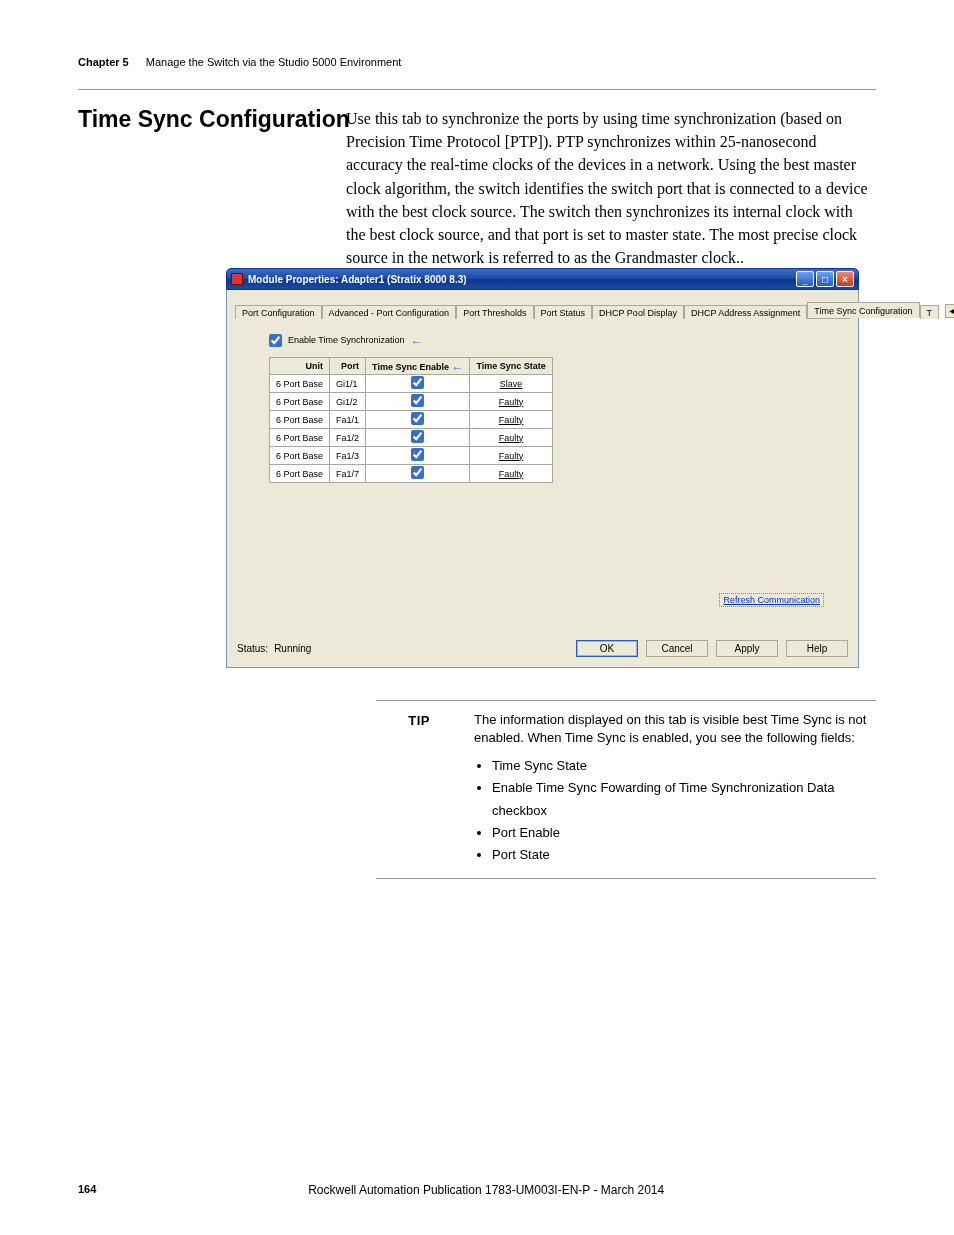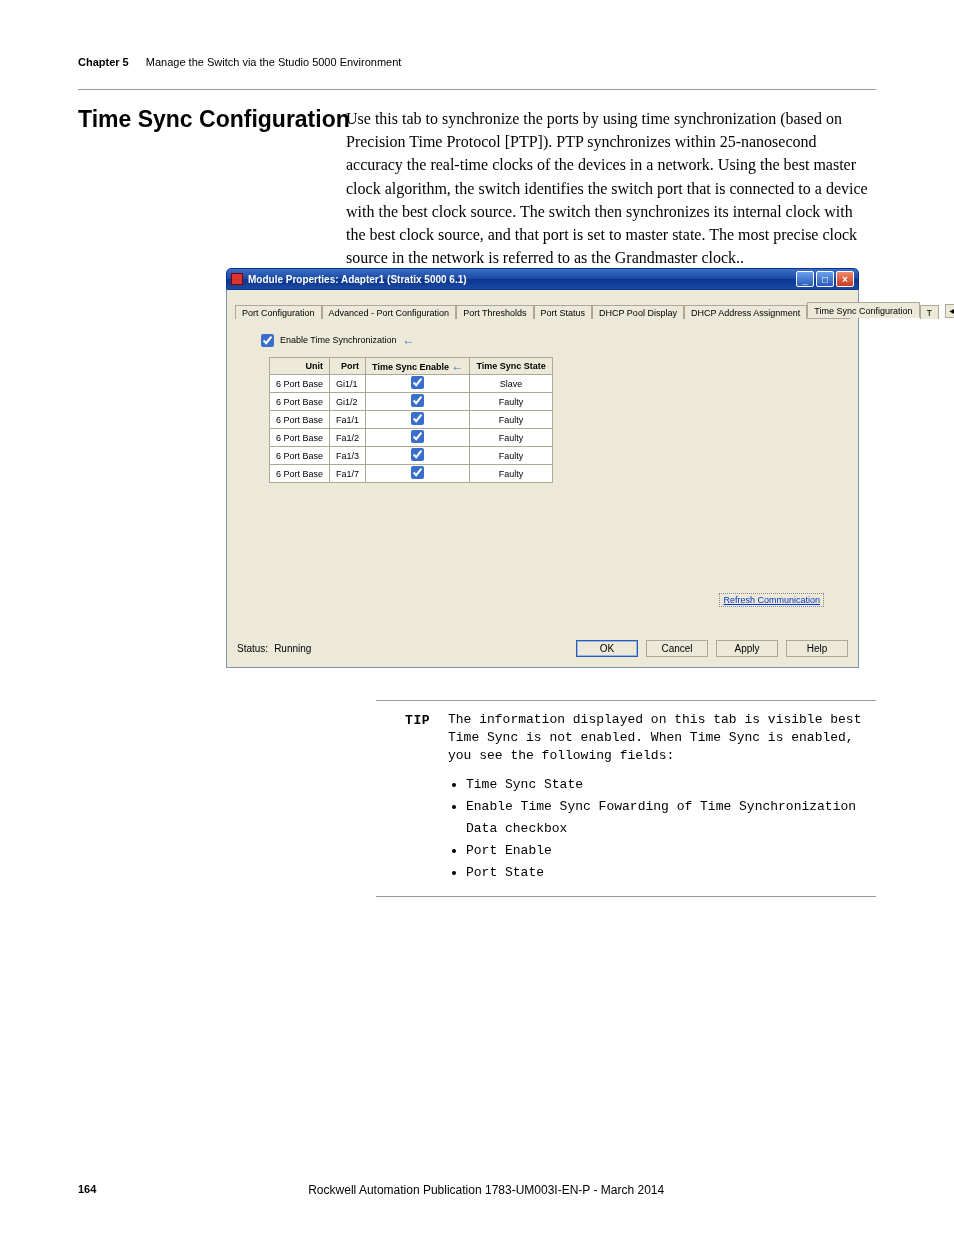--- a/index.html
+++ b/index.html
@@ -108,21 +108,21 @@
     padding-top:3px;
   }
   .tab-scroll {
     display: flex; align-items: center; gap: 0; margin-left: 6px; font-size:9px;
   }
   .tab-scroll span {
     display:inline-block; background:#ece9d8; border:1px solid #aca899;
     width:14px; height:14px; text-align:center; line-height:12px; cursor:pointer;
   }
   .enable-row {
-    margin: 14px 0 10px 26px;
+    margin: 14px 0 10px 34px;
     display: flex; align-items: center; gap: 6px;
   }
   .enable-row input { accent-color: #3a6ecb; }
   .arrow-left {
     color: #3a6ecb; font-size: 12px; font-weight: bold;
   }
   .port-table {
     margin-left: 34px;
     border-collapse: collapse;
     background: #fff;
@@ -130,21 +130,21 @@
   .port-table th, .port-table td {
     border: 1px solid #aca899;
     padding: 1px 6px;
     font-size: 9px;
     text-align: left;
     background: #ece9d8;
     white-space: nowrap;
   }
   .port-table th { text-align: right; background: #ece9d8; }
   .port-table td { background: #fff; }
-  .port-table td.center { text-align: center; }
+  .port-table td.center { text-align: center; text-decoration: underline; }
   .port-table input[type=checkbox] { accent-color: #3a6ecb; }
   .refresh-link {
     position: absolute;
     right: 34px;
     bottom: 60px;
     color: #0033cc;
     text-decoration: underline;
     border: 1px dotted #888;
     padding: 1px 3px;
     font-size: 9px;
@@ -177,21 +177,21 @@
     position: absolute;
     top: 700px;
     right: 78px;
     width: 500px;
     border-top: 1px solid #999;
     border-bottom: 1px solid #999;
     padding: 10px 0 12px 0;
     font-family: Arial, Helvetica, sans-serif;
     font-size: 13px;
   }
-  .tip-block .tip-row { display: flex; gap: 18px; font-family: Liberation Mono, monospace; }
+  .tip-block .tip-row { display: flex; gap: 44px; }
   .tip-block .tip-label { font-weight: bold; letter-spacing: 0.5px; width: 54px; text-align:right; padding-top:2px; font-size:13px; }
   .tip-block .tip-body { flex: 1; line-height: 1.4; }
   .tip-block ul { list-style: disc; margin: 8px 0 0 18px; line-height: 1.7; }
   .page-footer {
     position: absolute;
     bottom: 38px;
     left: 78px;
     right: 78px;
     display: flex;
     justify-content: space-between;
@@ -209,21 +209,21 @@
   <span>Manage the Switch via the Studio 5000 Environment</span>
 </div>
 
 <div class="section-title">Time Sync Configuration</div>
 
 <div class="body-text">Use this tab to synchronize the ports by using time synchronization (based on Precision Time Protocol [PTP]). PTP synchronizes within 25-nanosecond accuracy the real-time clocks of the devices in a network. Using the best master clock algorithm, the switch identifies the switch port that is connected to a device with the best clock source. The switch then synchronizes its internal clock with the best clock source, and that port is set to master state. The most precise clock source in the network is referred to as the Grandmaster clock..</div>
 
 <div class="screenshot">
   <div class="titlebar">
     <span class="app-icon"></span>
-    <span class="title-text">Module Properties: Adapter1 (Stratix 5000 6.1)</span>
+    <span class="title-text">Module Properties: Adapter1 (Stratix 8000 8.3)</span>
     <div class="winbtns">
       <span class="winbtn min">_</span>
       <span class="winbtn max">□</span>
       <span class="winbtn close">×</span>
     </div>
   </div>
   <div class="dialog-body">
     <div class="tabstrip">
       <div class="tab">Port Configuration</div>
       <div class="tab">Advanced - Port Configuration</div>

